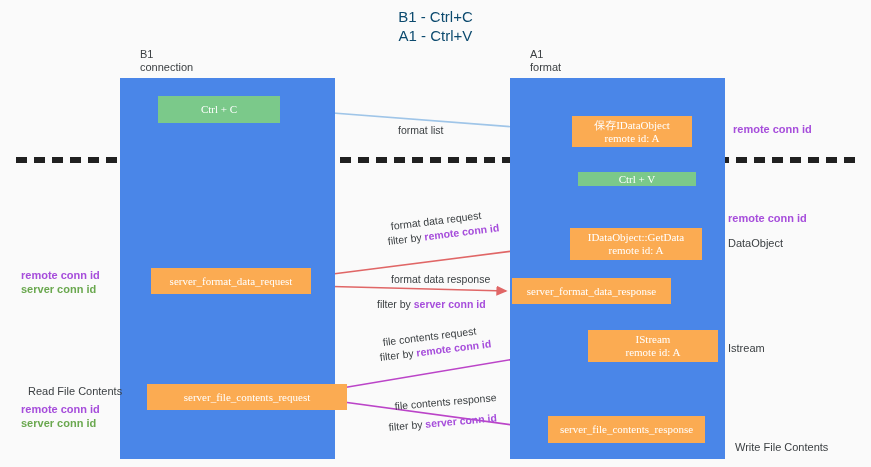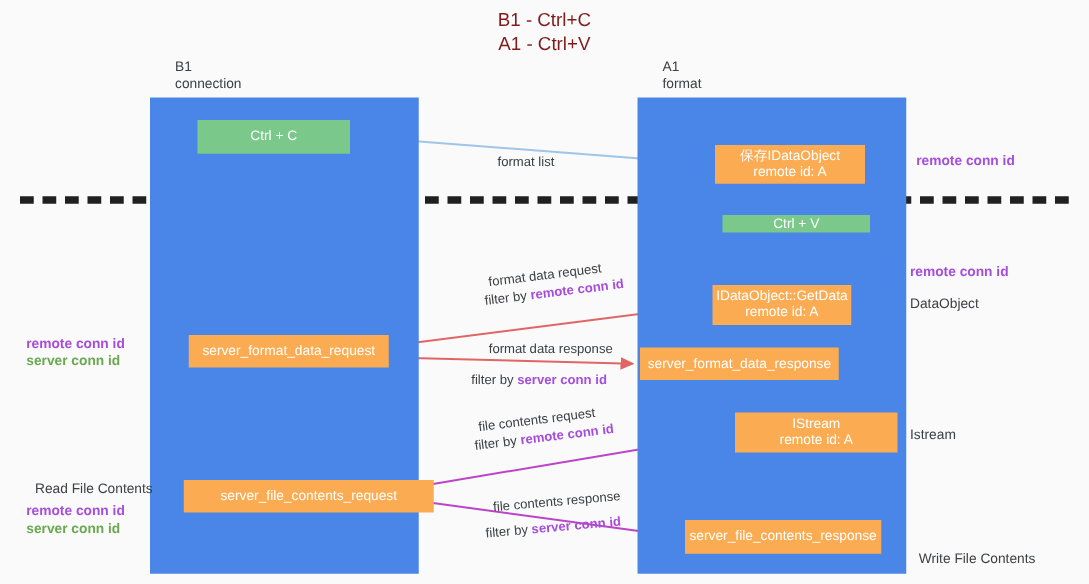--- a/index.html
+++ b/index.html
@@ -24,21 +24,21 @@
   }
 
   .abs { position: absolute; }
 
   
   #title {
     left: 0; right: 0; top: 7px;
     text-align: center;
     font-size: 15px;
     line-height: 19px;
-    color: #7f1d1d;
+    color: #0c4a6e;
     white-space: pre-line;
   }
 
   
   .col-header {
     text-align: left;
     font-size: 11px;
     line-height: 13px;
     color: #3c4043;
     white-space: pre-line;
@@ -60,29 +60,30 @@
     box-sizing: border-box;
     display: flex;
     flex-direction: column;
     align-items: center;
     justify-content: center;
     color: #ffffff;
     font-size: 11px;
     line-height: 13px;
     text-align: center;
     padding: 2px 4px;
+    font-family: Liberation Serif, serif;
   }
   .node.green { background: #76c893; background: #7bc98a; }
   .node.orange { background: #f9ab4e; background: #fbab52; }
   .node .l2 { font-size: 11px; line-height: 13px; }
 
   #n-ctrlc   { left: 158px; top: 96px;  width: 122px; height: 27px; }
   #n-dataobj { left: 572px; top: 116px; width: 120px; height: 31px; }
   #n-ctrlv   { left: 578px; top: 172px; width: 118px; height: 14px; }
-  #n-getdata { left: 570px; top: 228px; width: 111px; height: 32px; }
+  #n-getdata { left: 570px; top: 228px; width: 132px; height: 32px; }
   #n-sfdreq  { left: 151px; top: 268px; width: 160px; height: 26px; }
   #n-sfdres  { left: 512px; top: 278px; width: 159px; height: 26px; }
   #n-istream { left: 588px; top: 330px; width: 130px; height: 32px; }
   #n-sfcreq  { left: 147px; top: 384px; width: 200px; height: 26px; }
   #n-sfcres  { left: 548px; top: 416px; width: 157px; height: 27px; }
 
   
   .side-lbl {
     font-size: 11px;
     line-height: 14px;

